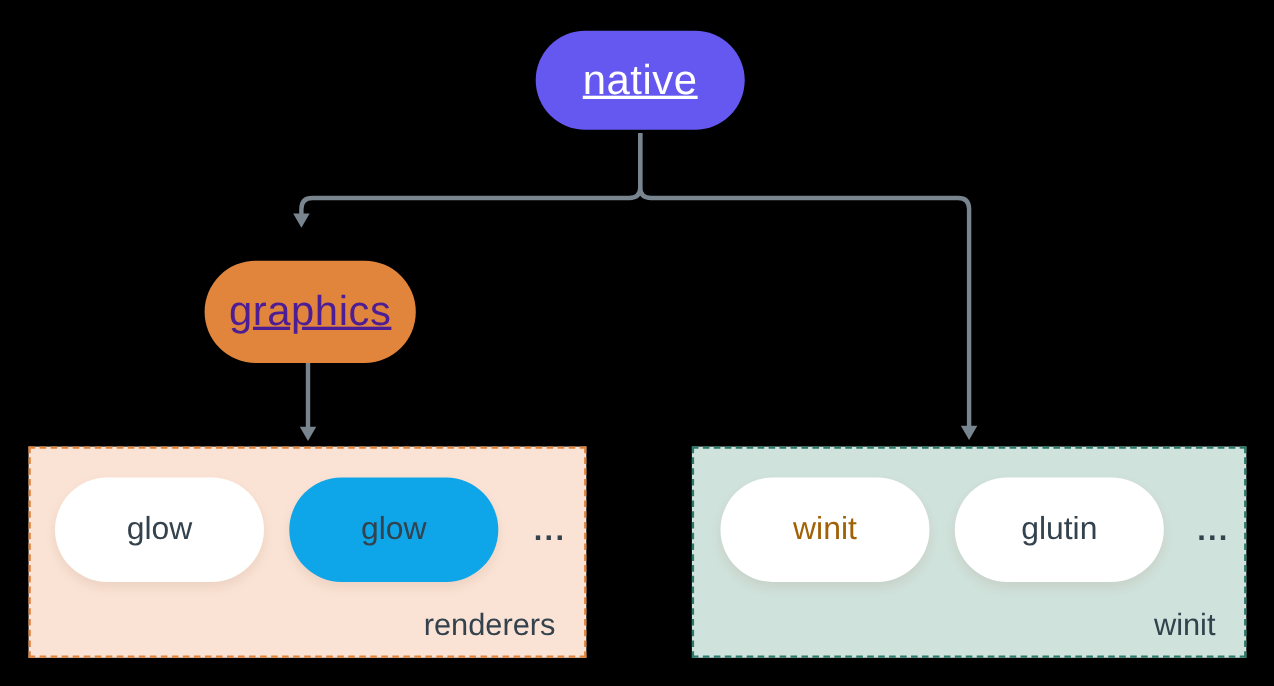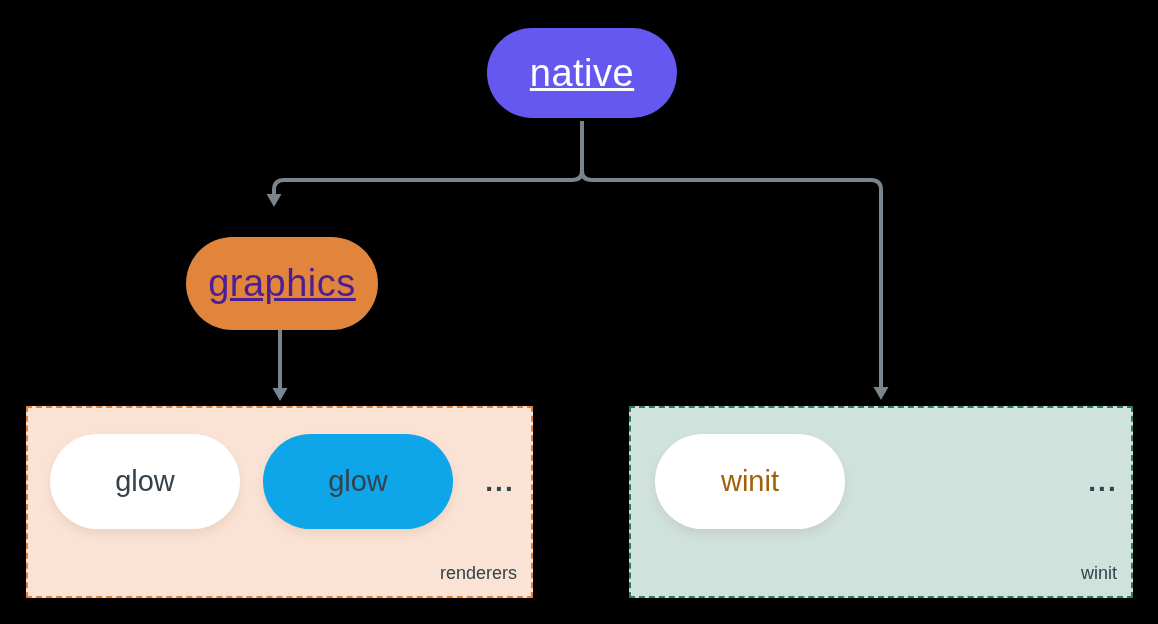--- a/index.html
+++ b/index.html
@@ -83,23 +83,23 @@
     width: 48px;
     display: flex;
     align-items: center;
     justify-content: center;
     font-size: 28px;
     font-weight: 600;
     letter-spacing: 2px;
   }
   .group-label {
     position: absolute;
-    right: 14px;
+    right: 26px;
     bottom: 12px;
-    font-size: 18px;
+    font-size: 28px;
   }
 </style>
 </head>
 <body>
 
 <div class="canvas">
 
   <svg class="connectors" viewBox="0 0 1158 624" xmlns="http://www.w3.org/2000/svg">
     <path d="M 582 121 L 582 171 Q 582 180 572 180 L 284 180 Q 274 180 274 190 L 274 195" fill="none" stroke-width="4" stroke="#78858f"></path>
     <path d="M 582 121 L 582 171 Q 582 180 592 180 L 871 180 Q 881 180 881 190 L 881 389" fill="none" stroke-width="4" stroke="#78858f"></path>
@@ -115,17 +115,18 @@
 
   <div class="group group-renderers" style="background: rgb(250, 227, 213); border-color: rgb(226, 133, 60);">
     <div class="item item-1" style="background: rgb(255, 255, 255); color: rgb(51, 66, 77);">glow</div>
     <div class="item item-2" style="background: #0ea5e9; color: rgb(51, 66, 77);">glow</div>
     <div class="ellipsis" style="color: rgb(51, 66, 77);">...</div>
     <div class="group-label" style="color: rgb(51, 66, 77);">renderers</div>
   </div>
 
   <div class="group group-shells" style="background: rgb(208, 226, 220); border-color: rgb(43, 124, 108);">
     <div class="item item-1" style="background: rgb(255, 255, 255); color: #a16207;">winit</div>
+    <div class="item item-2" style="background: rgb(255, 255, 255); color: rgb(51, 66, 77);">glutin</div>
     <div class="ellipsis" style="color: rgb(51, 66, 77);">...</div>
     <div class="group-label" style="color: rgb(51, 66, 77);">winit</div>
   </div>
 
 </div>
 
 </body></html>

